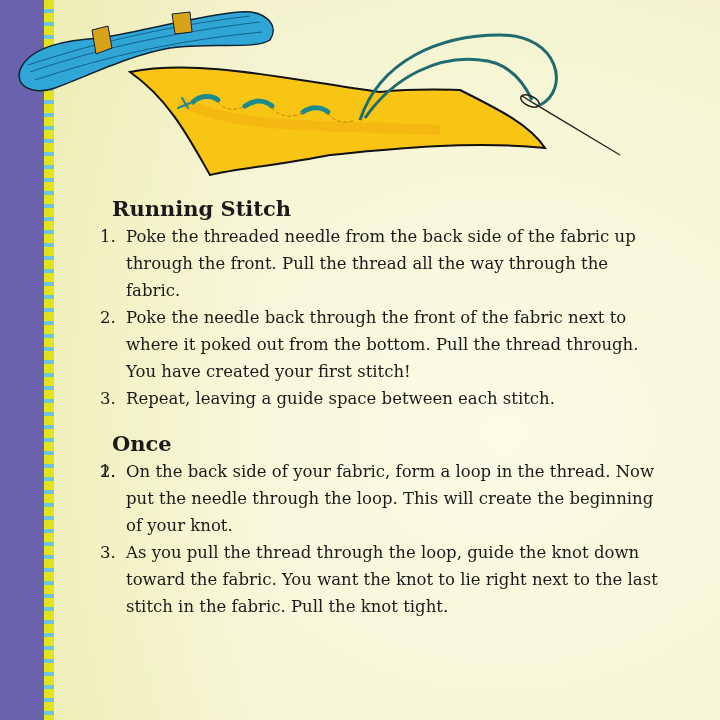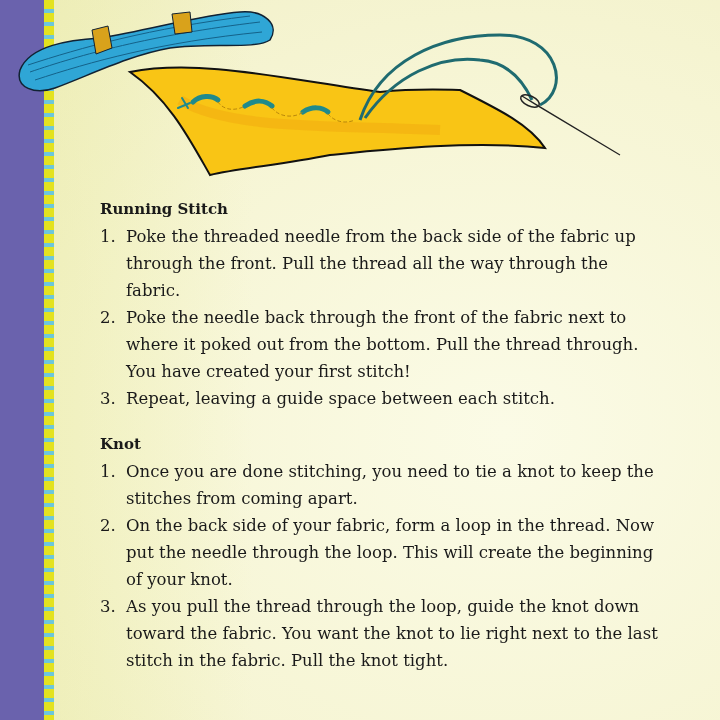--- a/index.html
+++ b/index.html
@@ -6,21 +6,21 @@
   body { width:720px; height:720px; overflow:hidden; position:relative;
     background: radial-gradient(ellipse at 70% 60%, #fbfbe6 0%, #f6f5d4 60%, #f1f0c6 100%);
     font-family: "DejaVu Serif", "Liberation Serif", serif; color:#1a1a1a; }
   .sidebar { position:absolute; left:0; top:0; width:44px; height:720px; background:#6a62ad; }
   .stripe { position:absolute; left:44px; top:0; width:10px; height:720px;
     background: repeating-linear-gradient(to bottom, #e3e21f 0px, #e3e21f 9px, #6cc7dc 9px, #6cc7dc 13px); }
   .paper { position:absolute; left:54px; top:0; right:0; bottom:0;
     background: linear-gradient(90deg, rgba(230,232,150,0.35) 0%, rgba(255,255,240,0) 30%); }
   .illustration { position:absolute; left:0; top:0; width:720px; height:190px; }
   .content { position:absolute; left:100px; top:197px; width:560px; }
-  .section-title { font-family:"DejaVu Serif", serif; font-weight:bold; font-size:15px; margin:0 0 2px 0; line-height:24px; }
+  .section-title { font-family:"DejaVu Serif", serif; font-weight:bold; font-size:21px; margin:0 0 2px 12px; line-height:24px; }
   ol { margin:0; padding:0; list-style:none; }
   li { position:relative; padding-left:26px; font-size:16.5px; line-height:27px; }
   li .num { position:absolute; left:0; top:0; }
   .section { margin-bottom:20px; }
 </style>
 </head>
 <body>
 
 <div class="sidebar"></div>
 <div class="stripe"></div>
@@ -59,20 +59,20 @@
 <div class="content">
   <div class="section">
     <div class="section-title">Running Stitch</div>
     <ol>
       <li><span class="num">1.</span><span>Poke the threaded needle from the back side of the fabric up through the front. Pull the thread all the way through the fabric.</span></li>
       <li><span class="num">2.</span><span>Poke the needle back through the front of the fabric next to where it poked out from the bottom. Pull the thread through. You have created your first stitch!</span></li>
       <li><span class="num">3.</span><span>Repeat, leaving a guide space between each stitch.</span></li>
     </ol>
   </div>
   <div class="section">
-    <div class="section-title">Knot</div>
+    <div class="section-title">Once</div>
     <ol>
-      <li><span class="num">1.</span><span>Once you are done stitching, you need to tie a knot to keep the stitches from coming apart.</span></li>
+      <li><span class="num">1.</span></li>
       <li><span class="num">2.</span><span>On the back side of your fabric, form a loop in the thread. Now put the needle through the loop. This will create the beginning of your knot.</span></li>
       <li><span class="num">3.</span><span>As you pull the thread through the loop, guide the knot down toward the fabric. You want the knot to lie right next to the last stitch in the fabric. Pull the knot tight.</span></li>
     </ol>
   </div>
 </div>
 
 </body></html>

